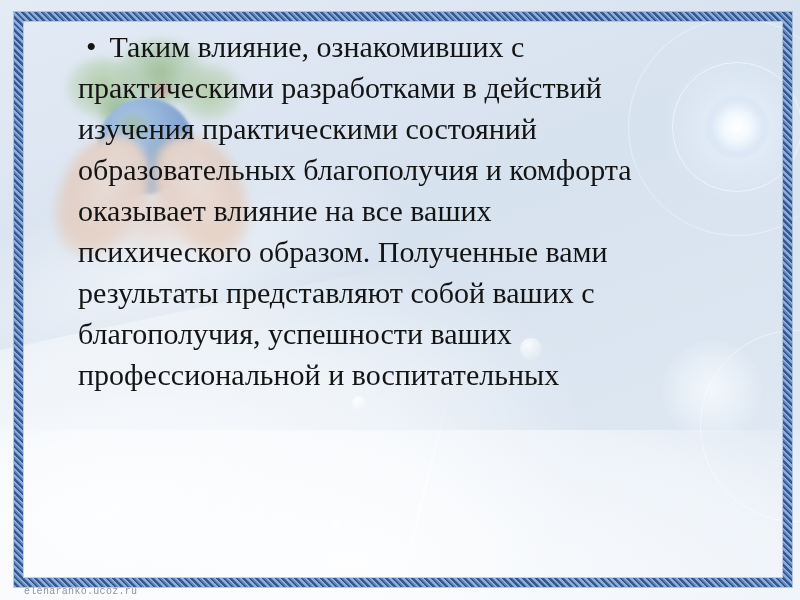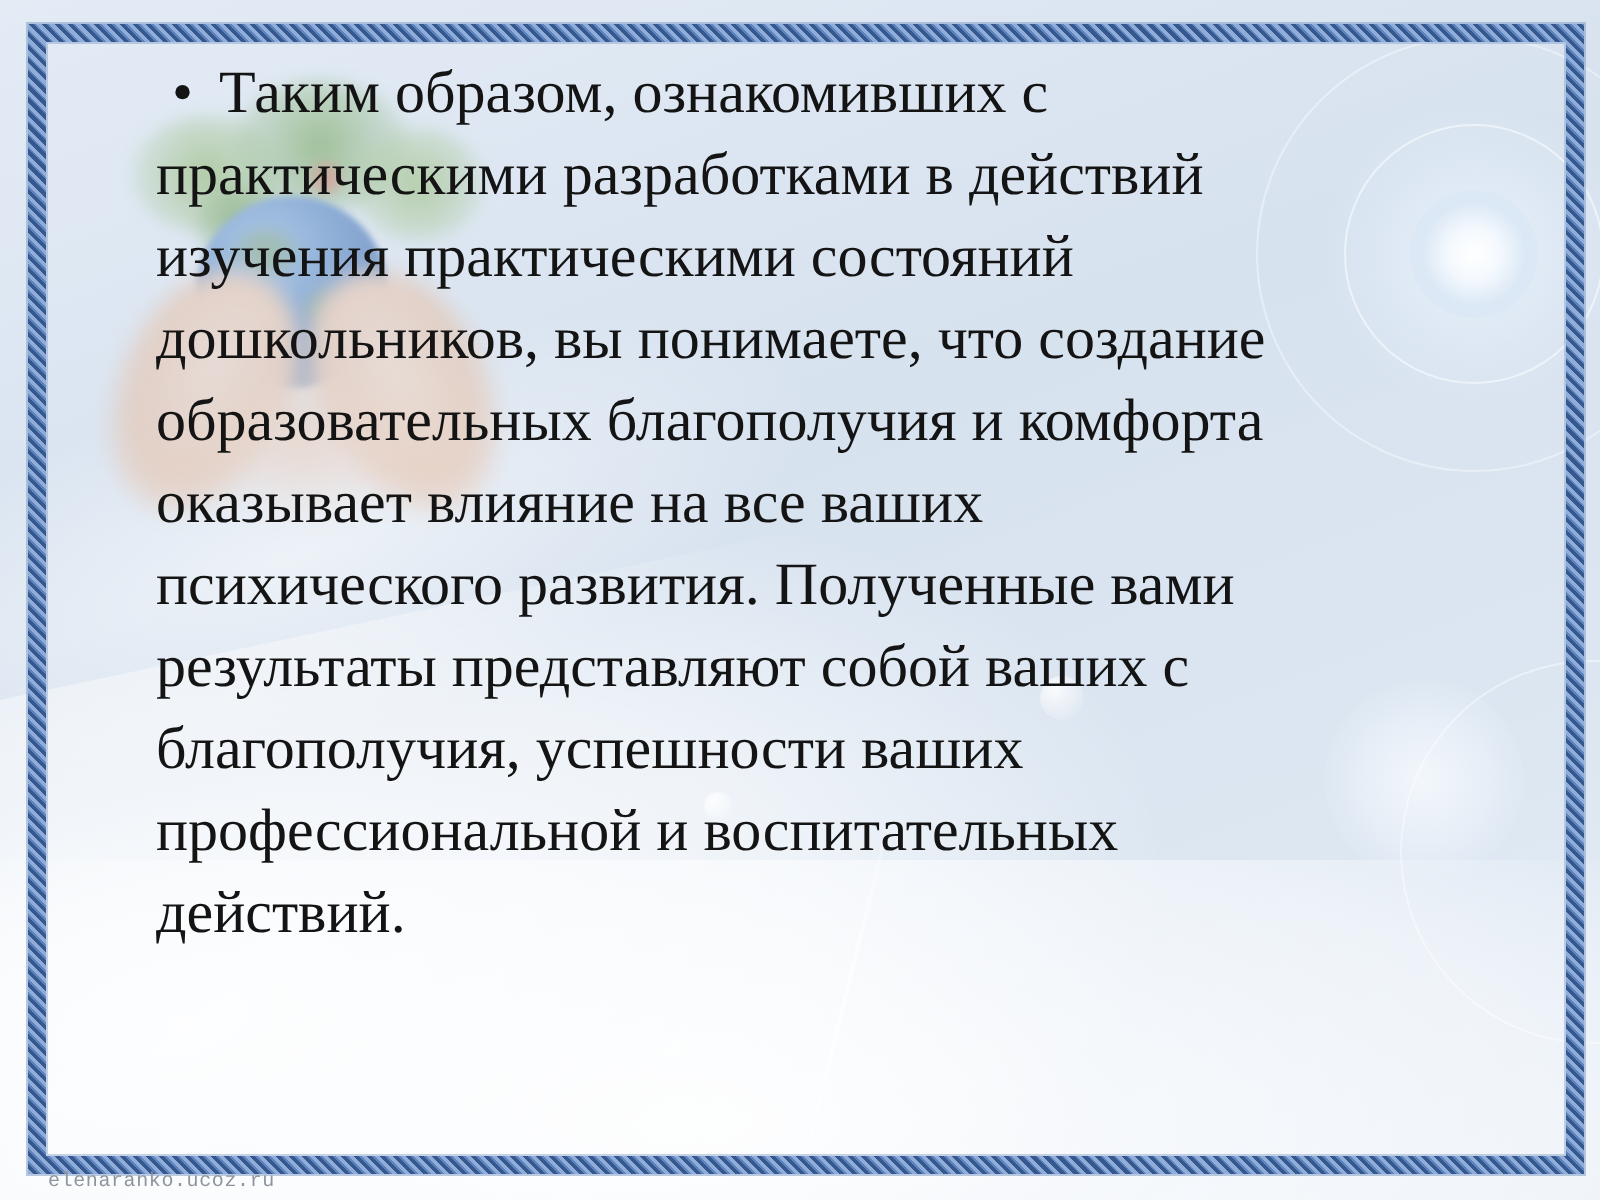--- a/index.html
+++ b/index.html
@@ -151,27 +151,25 @@
   <div class="hg globe-land-2"></div>
   <div class="hg hand-left"></div>
   <div class="hg hand-right"></div>
   <div class="hg hand-palms"></div>
 </div>
 
 <div class="frame"></div>
 
 <div class="body-text">
   <div class="body-line first">
-    <span class="bullet-marker">•</span><span>Таким образом, ознакомивших с</span>
+    <span class="bullet-marker">•</span><span>Таким влияние, ознакомивших с</span>
   </div>
   <div class="body-line">практическими разработками в действий</div>
   <div class="body-line">изучения практическими состояний</div>
-  <div class="body-line">дошкольников, вы понимаете, что создание</div>
   <div class="body-line">образовательных благополучия и комфорта</div>
   <div class="body-line">оказывает влияние на все ваших</div>
-  <div class="body-line">психического развития. Полученные вами</div>
+  <div class="body-line">психического образом. Полученные вами</div>
   <div class="body-line">результаты представляют собой ваших с</div>
   <div class="body-line">благополучия, успешности ваших</div>
   <div class="body-line">профессиональной и воспитательных</div>
-  <div class="body-line">действий.</div>
 </div>
 
 <div class="watermark">elenaranko.ucoz.ru</div>
 
 </body></html>

